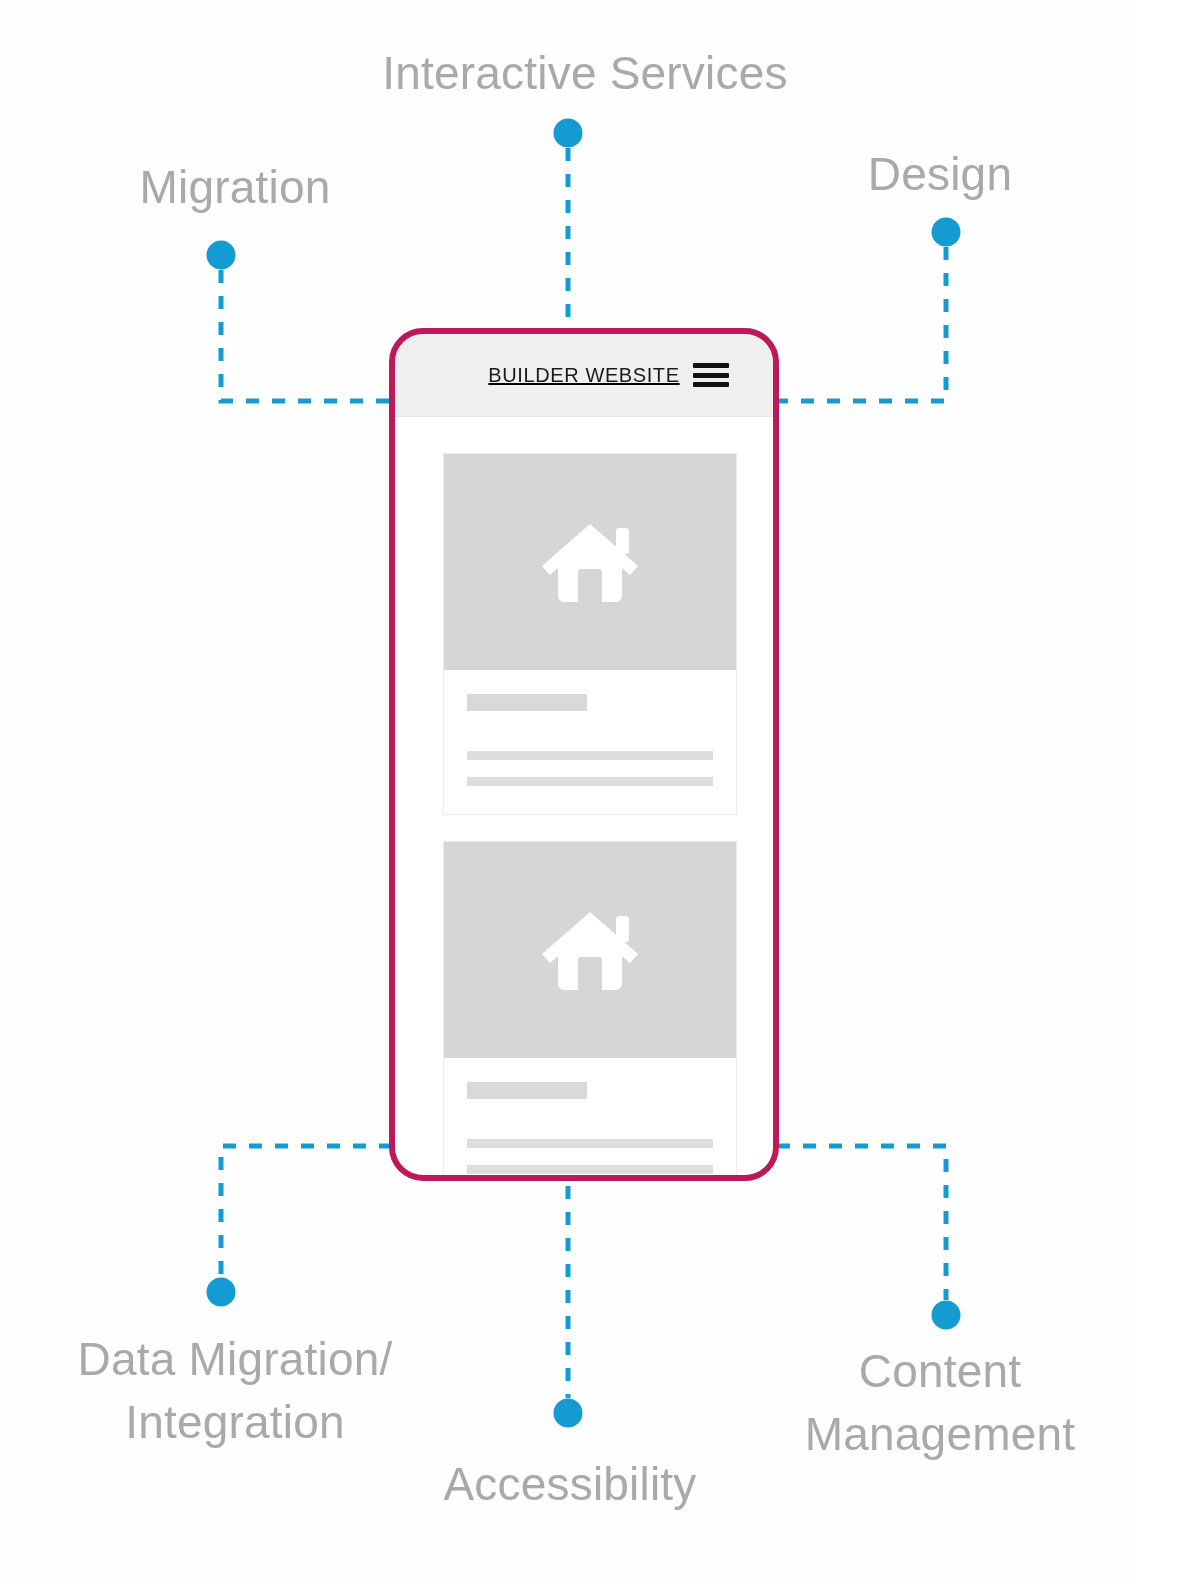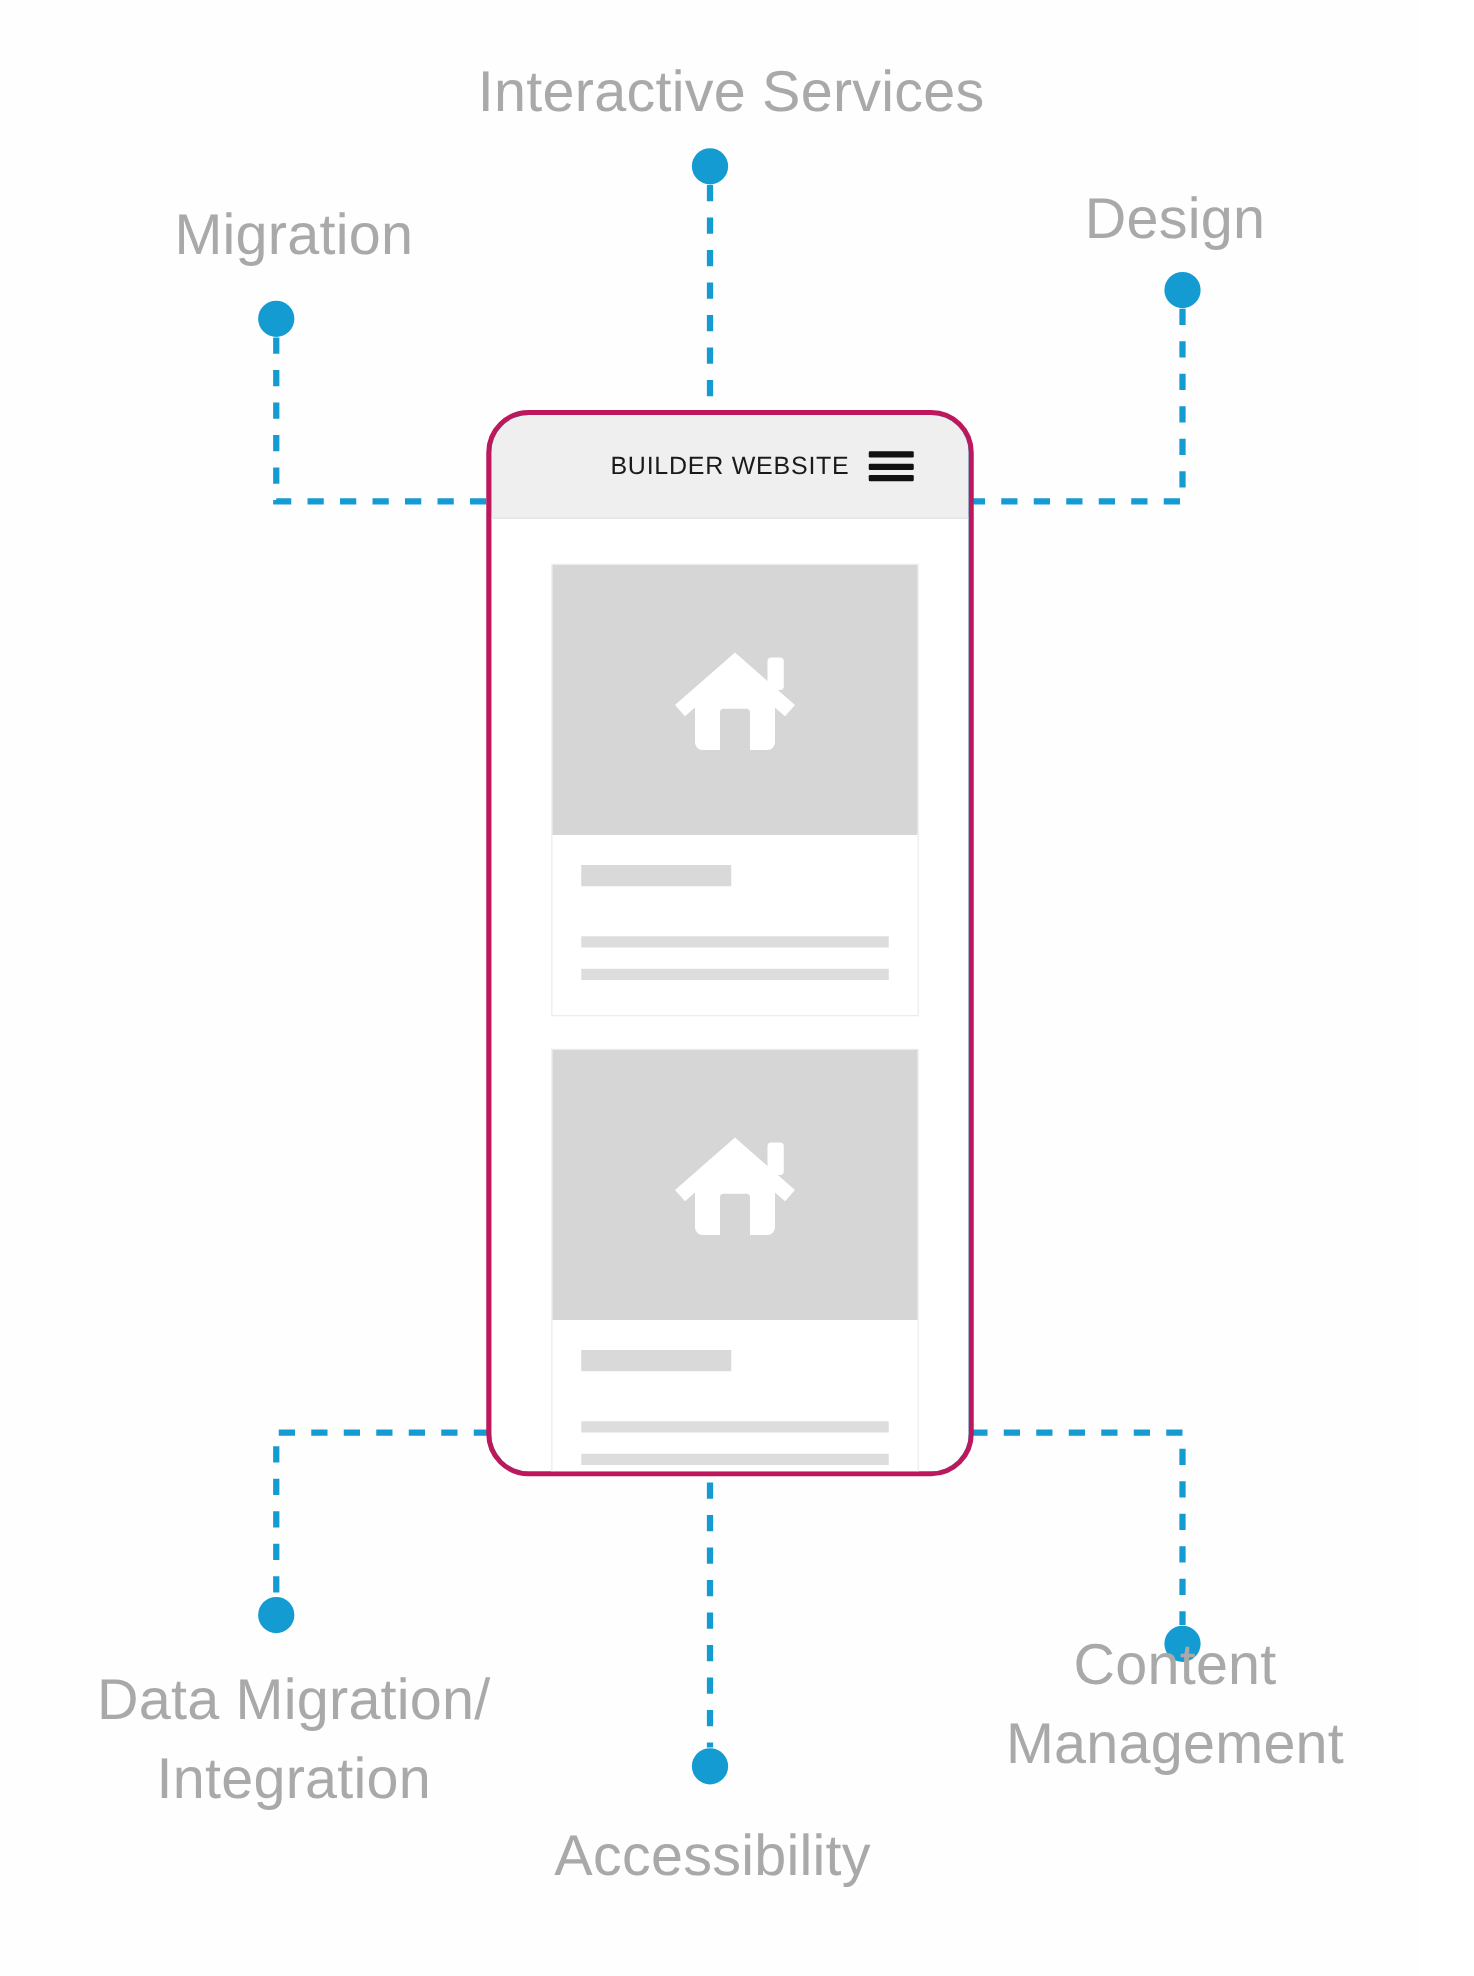--- a/index.html
+++ b/index.html
@@ -39,34 +39,35 @@
     white-space: pre-line;
     text-align: center;
   }
   .label.two-line { line-height: 1.38; }
 
   #label-marketing        { left: 55px;  top: 158px; width: 360px; }
   #label-interactive      { left: 325px; top: 44px;  width: 520px; }
   #label-design           { left: 790px; top: 145px; width: 300px; }
   #label-data-migration   { left: 25px;  top: 1328px; width: 420px; }
   #label-accessibility    { left: 405px; top: 1455px; width: 330px; }
-  #label-content-mgmt     { left: 745px; top: 1300px; width: 390px; }
+  #label-content-mgmt     { left: 745px; top: 1340px; width: 390px; }
 
   
   #phone {
     position: absolute;
     left: 389px;
     top: 328px;
     width: 390px;
     height: 853px;
     border-radius: 34px;
-    background: #0369a1;
-    border: 4px solid #be185d;
+    background: #f97316;
+    border: 6px solid #be185d;
     box-sizing: border-box;
     overflow: hidden;
+    text-decoration: underline;
   }
   #phone-header {
     position: relative;
     height: 82px;
     background: #efefef;
     border-bottom: 1px solid #e6e6e6;
     display: flex;
     align-items: center;
     justify-content: center;
   }

